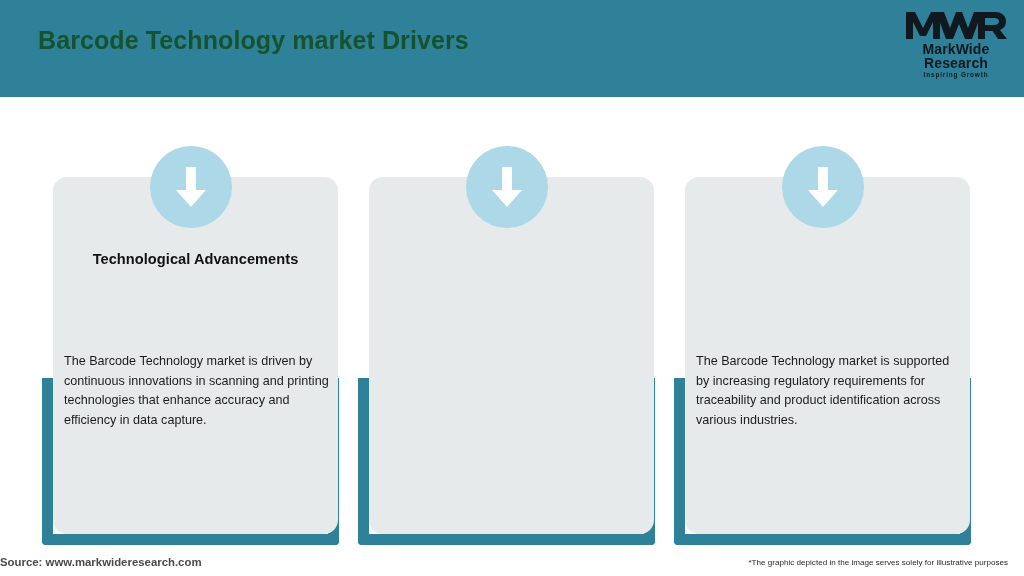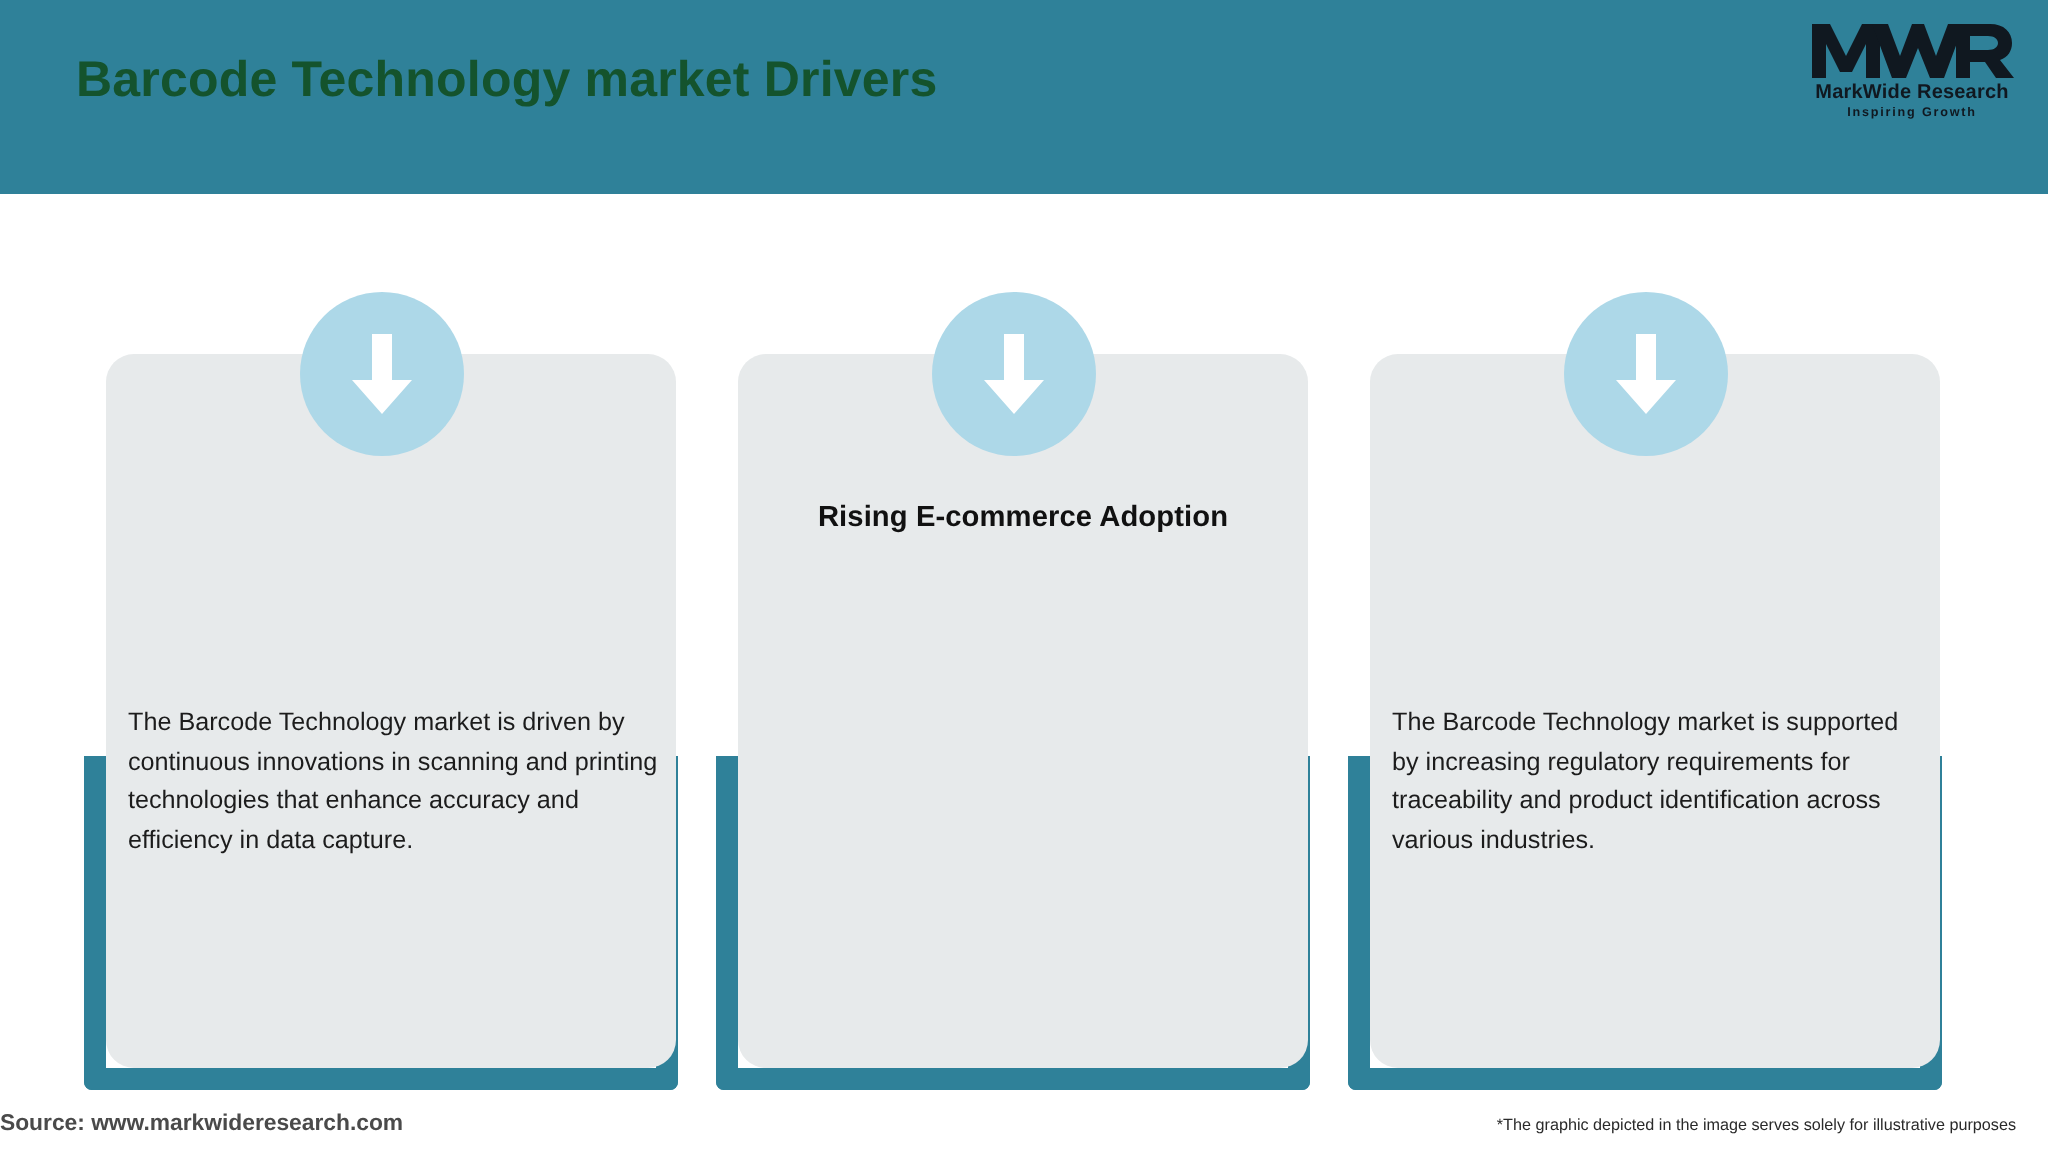--- a/index.html
+++ b/index.html
@@ -48,21 +48,21 @@
     width: 104px;
     height: 32px;
   }
   #logo-mark svg { display: block; }
   .logo-line {
     text-align: center;
     color: #101820;
     line-height: 1;
   }
   #logo-name {
-    font-size: 10px;
+    font-size: 14px;
     font-weight: bold;
     letter-spacing: 0.1px;
     margin-top: 1px;
   }
   #logo-tagline {
     font-size: 6.3px;
     font-weight: bold;
     letter-spacing: 0.9px;
     margin-top: 2px;
   }
@@ -194,32 +194,32 @@
 <div id="cards-row">
 
   <div class="card-unit u1">
     <div class="u-frame"></div>
     <div class="panel"></div>
     <div class="icon-badge">
       <svg width="34" height="44" viewBox="0 0 34 44" xmlns="http://www.w3.org/2000/svg">
         <path d="M12 2 L22 2 L22 25 L32 25 L17 42 L2 25 L12 25 Z" fill="#FFFFFF"></path>
       </svg>
     </div>
+    <div class="card-heading">Technological Advancements</div>
     <div class="card-body">The Barcode Technology market is driven by continuous innovations in scanning and printing technologies that enhance accuracy and efficiency in data capture.</div>
   </div>
 
   <div class="card-unit u2">
     <div class="u-frame"></div>
     <div class="panel"></div>
     <div class="icon-badge">
       <svg width="34" height="44" viewBox="0 0 34 44" xmlns="http://www.w3.org/2000/svg">
         <path d="M12 2 L22 2 L22 25 L32 25 L17 42 L2 25 L12 25 Z" fill="#FFFFFF"></path>
       </svg>
     </div>
-    <div class="card-heading">Rising E-commerce Adoption</div>
   </div>
 
   <div class="card-unit u3">
     <div class="u-frame"></div>
     <div class="panel"></div>
     <div class="icon-badge">
       <svg width="34" height="44" viewBox="0 0 34 44" xmlns="http://www.w3.org/2000/svg">
         <path d="M12 2 L22 2 L22 25 L32 25 L17 42 L2 25 L12 25 Z" fill="#FFFFFF"></path>
       </svg>
     </div>

